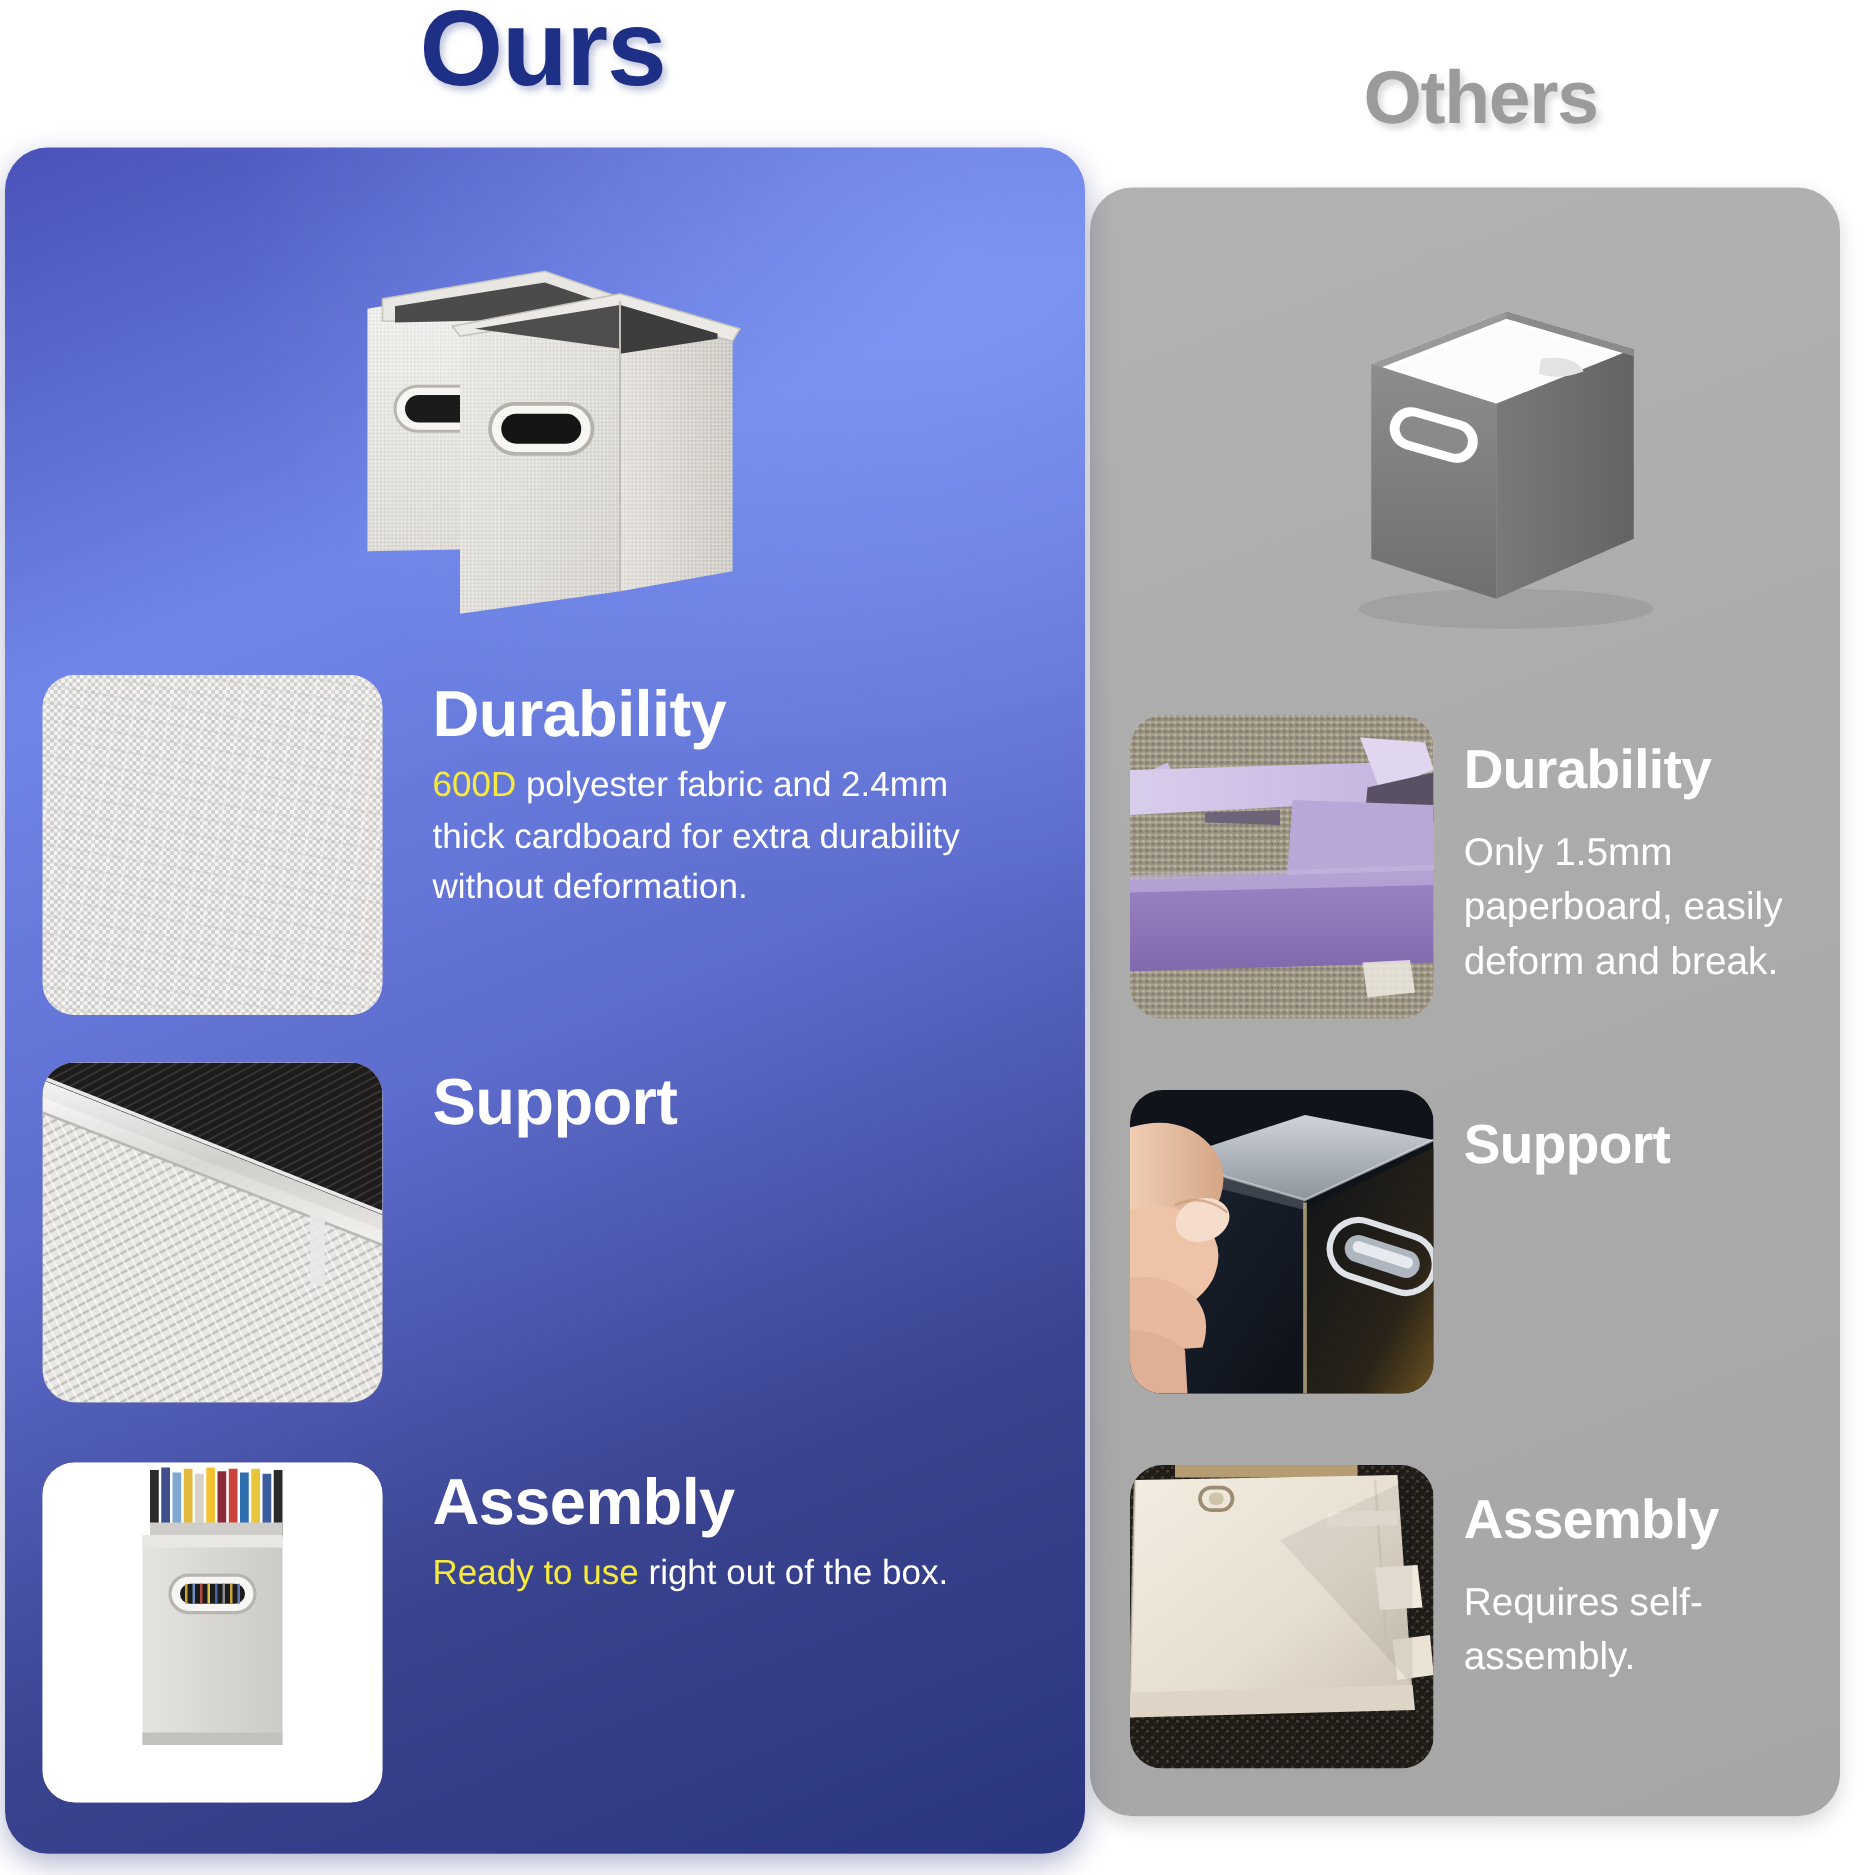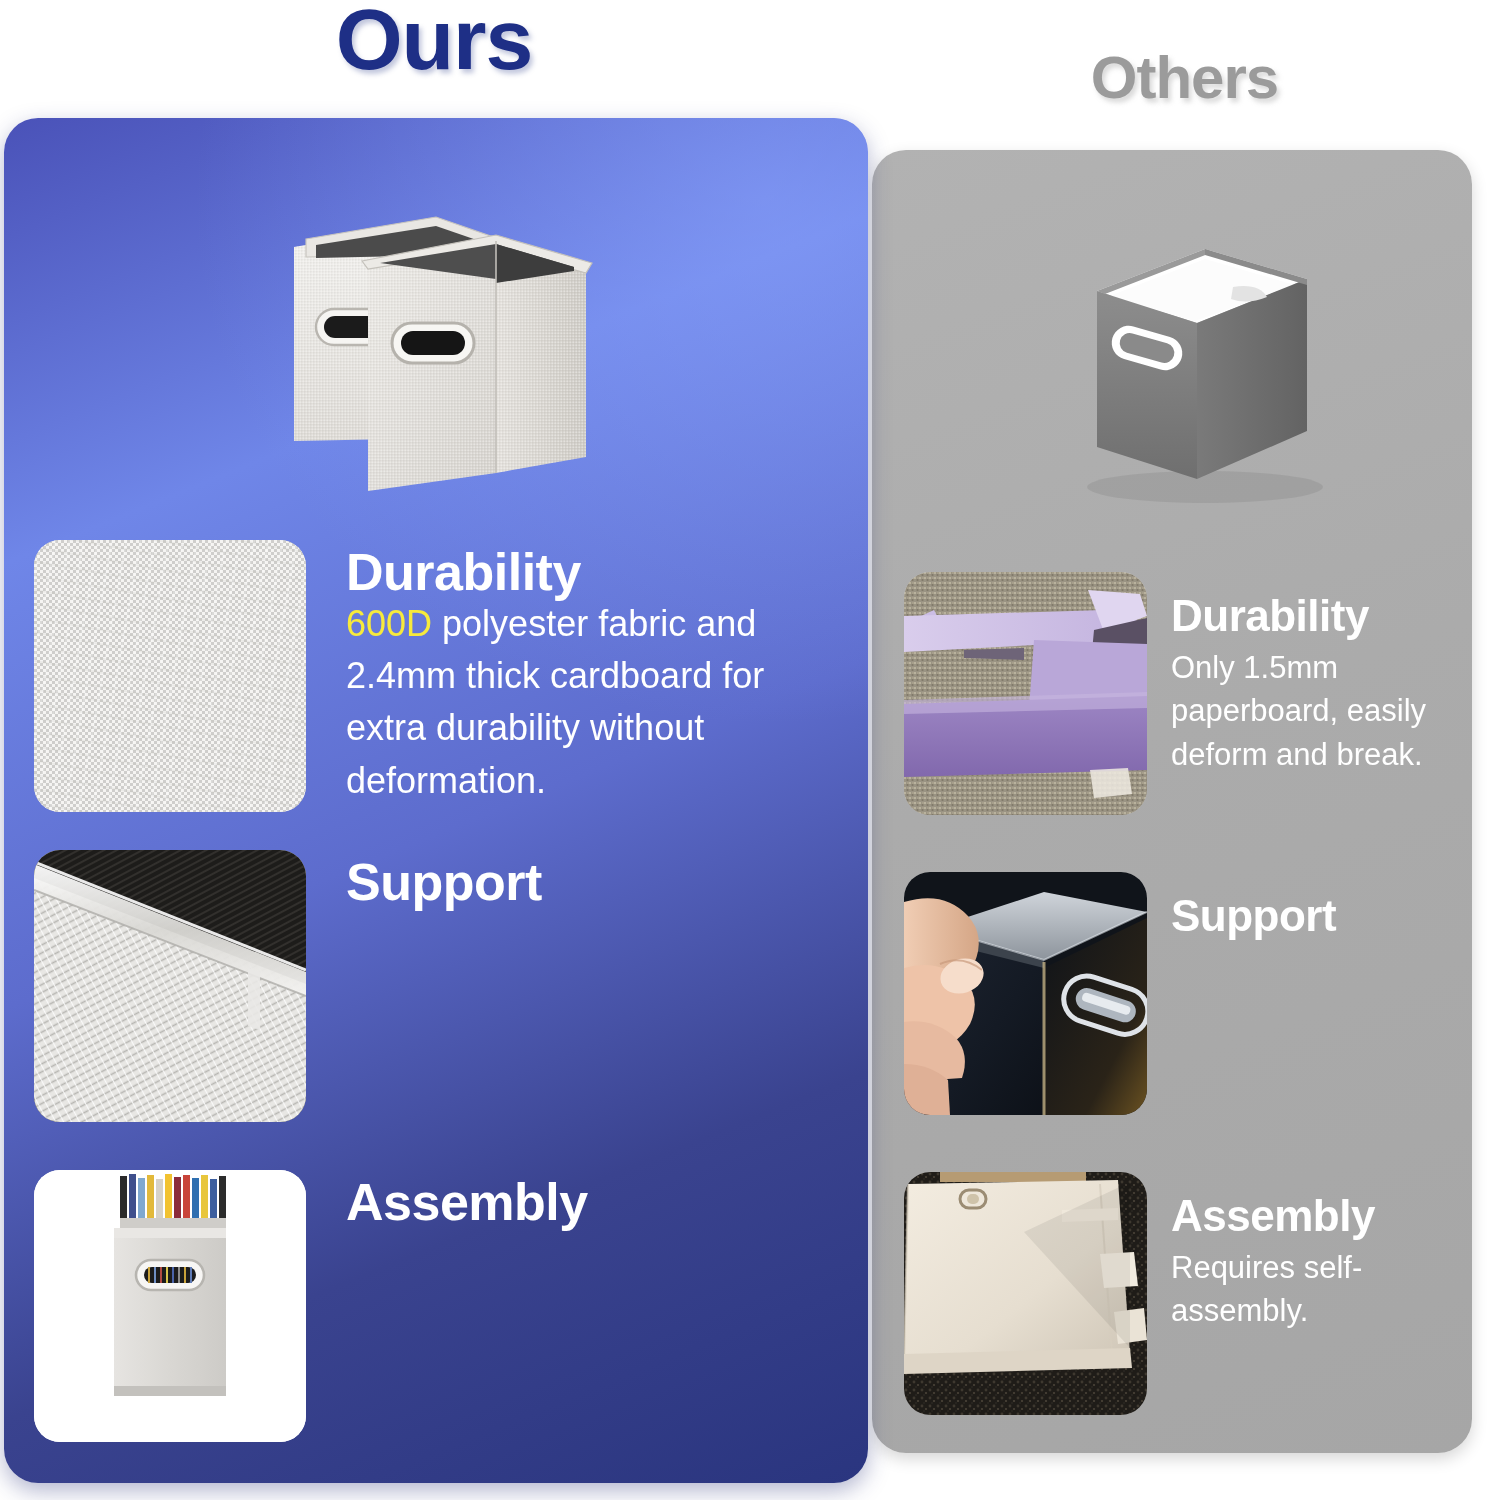--- a/index.html
+++ b/index.html
@@ -63,31 +63,31 @@
     letter-spacing:-.5px;white-space:nowrap;
   }
   .fbody{color:#ffffff;}
   .hl{color:#f7ea3c;}
 
   
   #rows-ours .row{left:34px;}
   #rows-ours .thumb{width:272px;height:272px;}
   #rows-ours .ftext{margin-left:40px;width:468px;}
   #rows-ours .fhead{font-size:52px;margin-top:6px;}
-  #rows-ours .fbody{font-size:36px;line-height:1.45;}
+  #rows-ours .fbody{font-size:28px;line-height:1.45;margin-top:10px;}
   #row-ours-0{top:540px;}
   #row-ours-1{top:850px;}
   #row-ours-2{top:1170px;}
 
   
   #rows-others .row{left:904px;}
   #rows-others .thumb{width:243px;height:243px;}
   #rows-others .ftext{margin-left:24px;width:320px;}
   #rows-others .fhead{font-size:44px;margin-top:22px;}
-  #rows-others .fbody{font-size:31px;line-height:1.4;margin-top:8px;}
+  #rows-others .fbody{font-size:31px;line-height:1.4;margin-top:22px;}
   #row-others-0{top:572px;}
   #row-others-1{top:872px;}
   #row-others-2{top:1172px;}
 
   .tcard{ 
     background:#ffffff;
   }
 </style>
 </head>
 <body>
@@ -296,20 +296,21 @@
             <rect x="132" y="97" width="2" height="16" fill="#d9c34a"></rect>
             <rect x="138" y="97" width="2" height="16" fill="#4a63a8"></rect>
             <rect x="144" y="97" width="2" height="16" fill="#8c8c8c"></rect>
             <rect x="150" y="97" width="2" height="16" fill="#c9a23a"></rect>
             <rect x="156" y="97" width="2" height="16" fill="#5f7bb6"></rect>
           </g>
         </svg>
       </div>
       <div class="ftext">
         <div class="fhead">Assembly</div>
+        <div class="fbody"><span class="hl">Ready to use</span><span> right out of the box.</span></div>
       </div>
     </div>
   </div>
 
   <div id="rows-others">
 
     <div class="row" id="row-others-0">
       <div class="thumb">
         <svg viewBox="0 0 243 243" xmlns="http://www.w3.org/2000/svg" aria-hidden="true">
           <defs>

